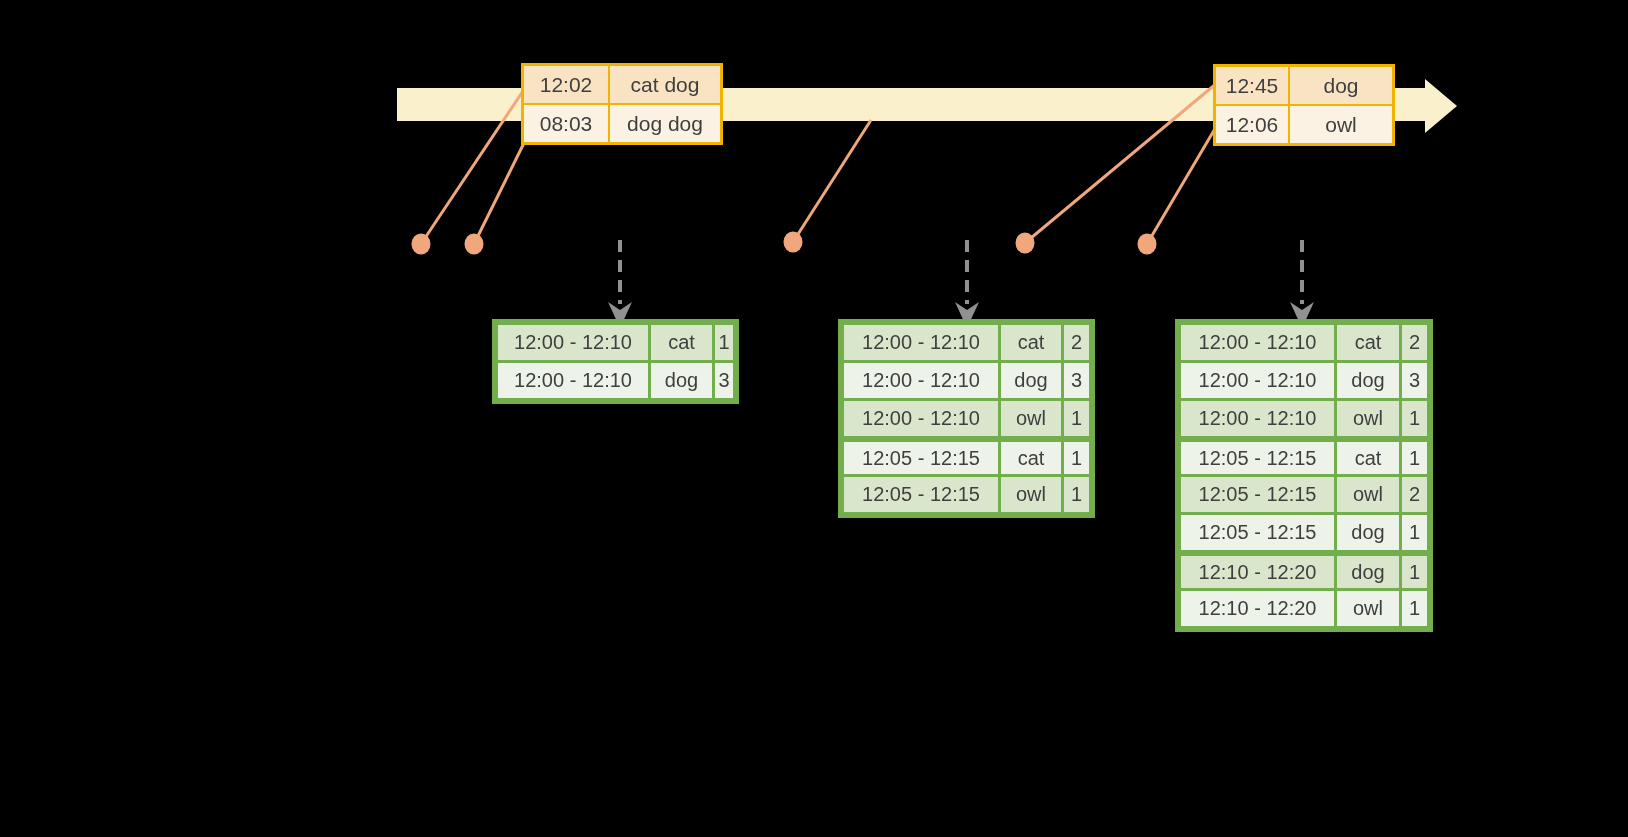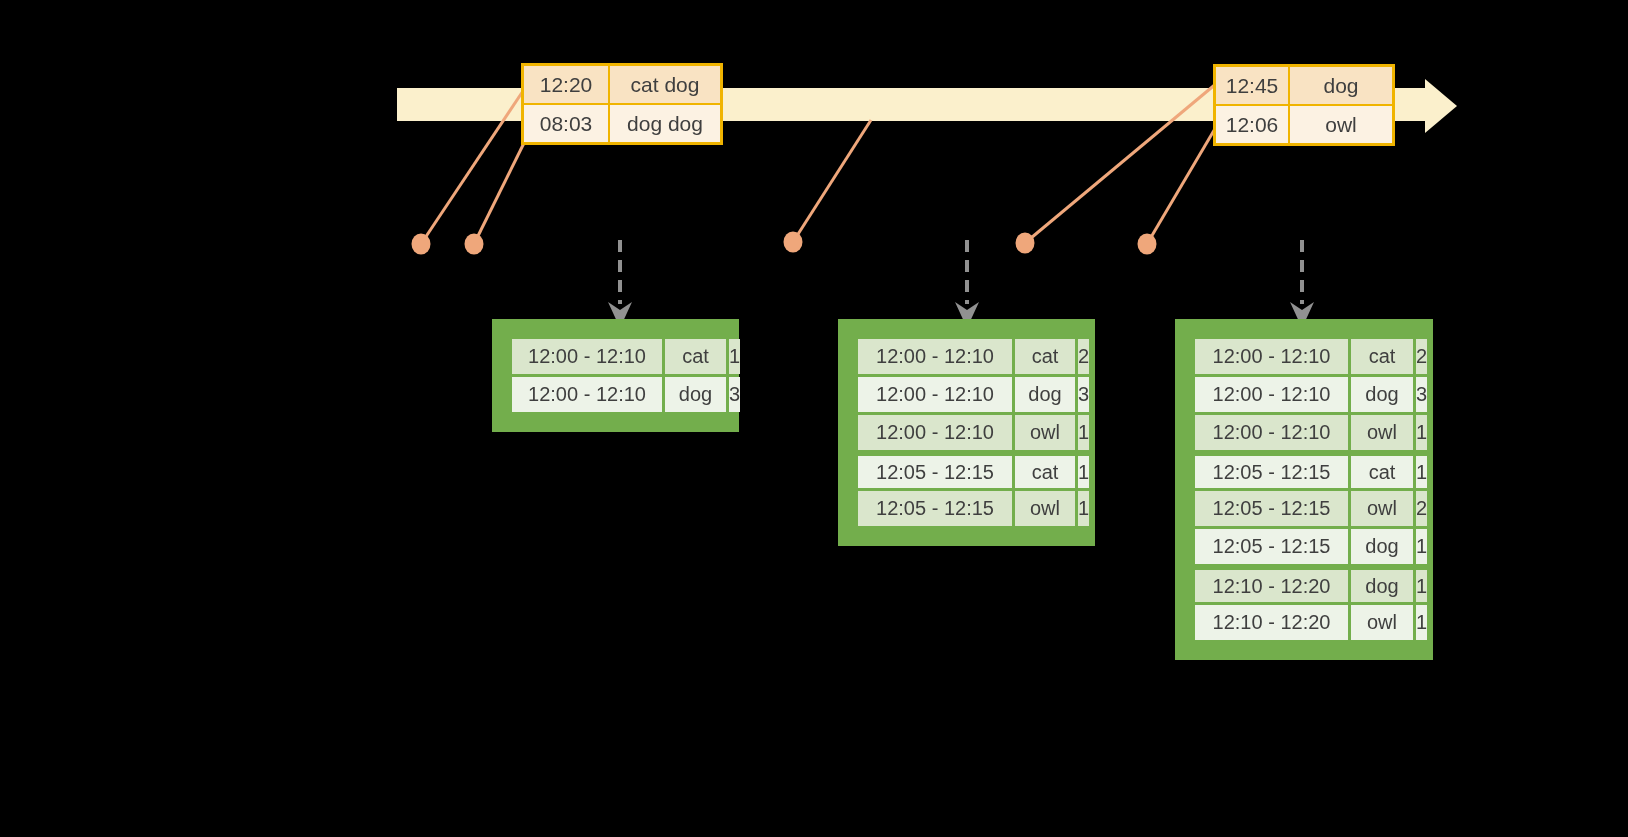--- a/index.html
+++ b/index.html
@@ -40,21 +40,21 @@
   }
   .event-cell { font-size: 21px; }
   .event-row-dark  { background: var(--event-row-dark); }
   .event-row-light { background: var(--event-row-light); }
 
   
   .win-table {
     position: absolute;
     display: grid;
     gap: 3px;
-    padding: 20px;
+    padding: 6px;
     grid-auto-rows: 35px;
     background: var(--table-border);
     box-sizing: border-box;
   }
   .win-cell { font-size: 20px; }
   .row-dark  { background: var(--table-row-dark); }
   .row-light { background: var(--table-row-light); }
   .group-start { border-top: 3px solid var(--table-border); }
 </style>
 </head>
@@ -87,21 +87,21 @@
       <line class="dash-stem" x1="967" y1="240" x2="967" y2="304"></line>
       <polygon class="dash-head" points="955,302 967,310 979,302 967,328"></polygon>
     </g>
     <g>
       <line class="dash-stem" x1="1302" y1="240" x2="1302" y2="304"></line>
       <polygon class="dash-head" points="1290,302 1302,310 1314,302 1302,328"></polygon>
     </g>
   </svg>
 
   <div class="event-box" style="left:521px; top:63px; width:202px; grid-template-columns:84px 1fr;">
-      <div class="cell event-cell event-row-dark">12:20</div>
+      <div class="cell event-cell event-row-dark">12:02</div>
       <div class="cell event-cell event-row-dark">cat dog</div>
       <div class="cell event-cell event-row-light">08:03</div>
       <div class="cell event-cell event-row-light">dog dog</div>
     </div>
   <div class="event-box" style="left:1213px; top:64px; width:182px; grid-template-columns:72px 1fr;">
       <div class="cell event-cell event-row-dark">12:45</div>
       <div class="cell event-cell event-row-dark">dog</div>
       <div class="cell event-cell event-row-light">12:06</div>
       <div class="cell event-cell event-row-light">owl</div>
     </div>

